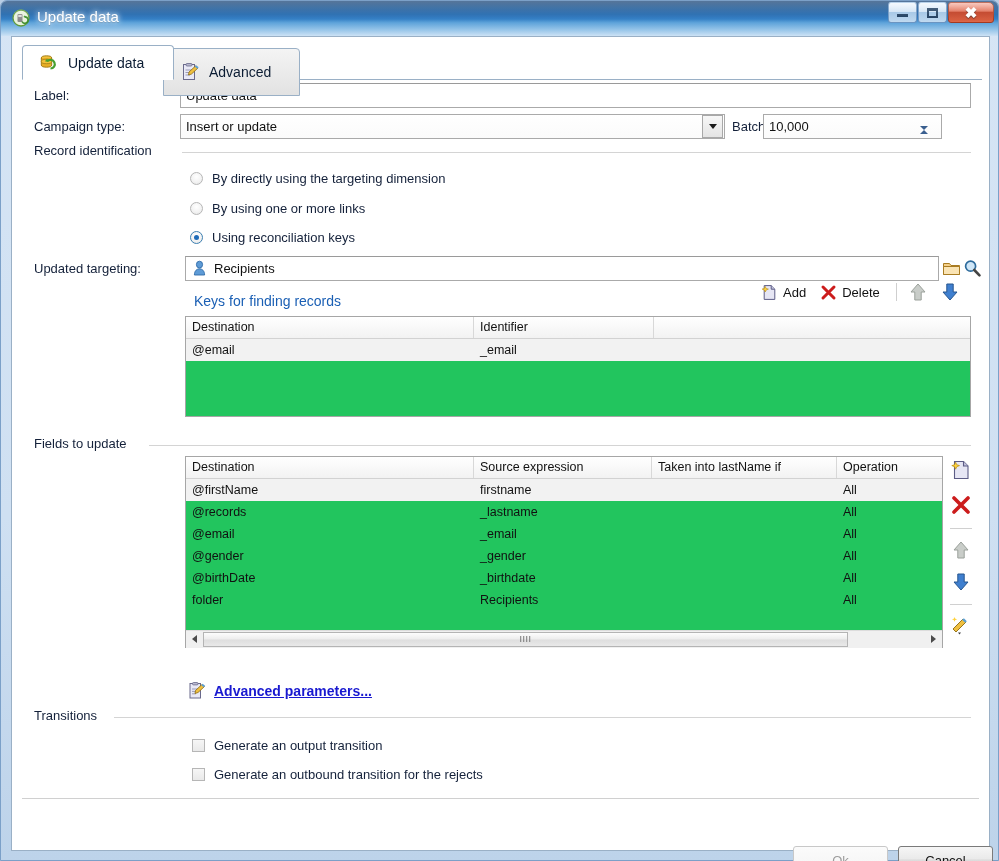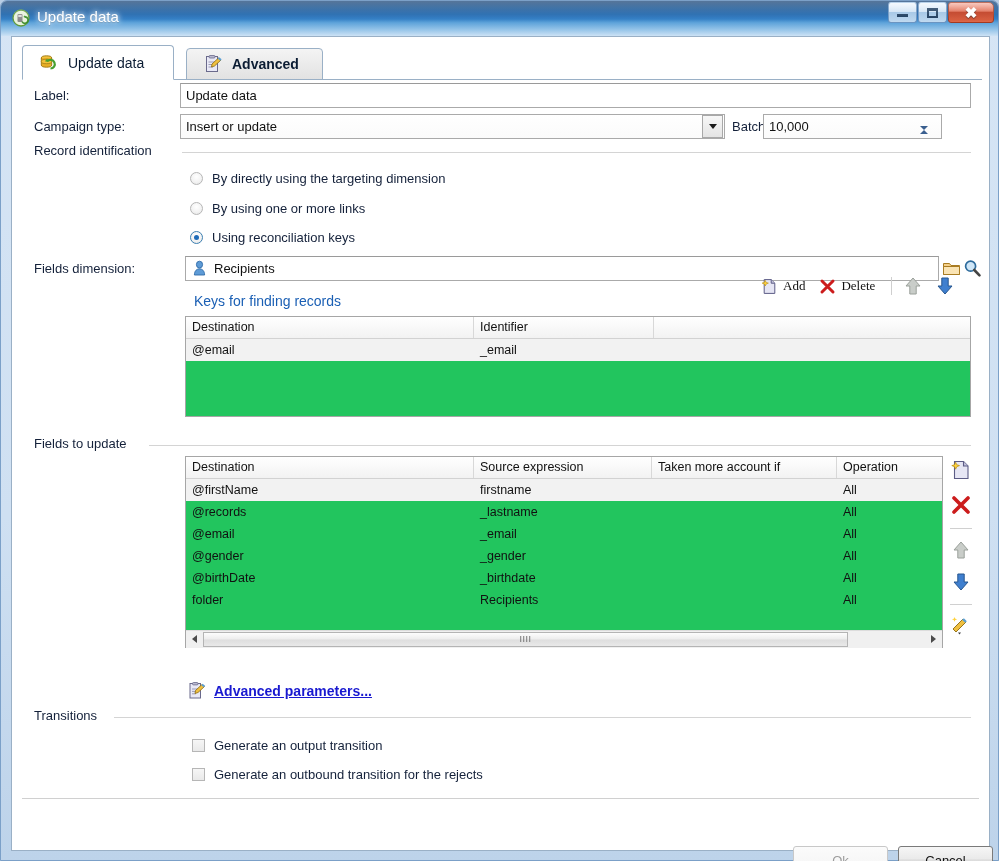--- a/index.html
+++ b/index.html
@@ -98,26 +98,25 @@
     border-radius: 4px 4px 0 0;
     white-space: nowrap;
   }
   .tab.active {
     left: 0; width: 152px;
     background: #ffffff;
     border-bottom: 1px solid #ffffff;
     z-index: 3;
   }
   .tab.inactive {
-    left: 164px; width: 137px;
-    top: 3px; height: 32px;
+    left: 141px; width: 137px;
+    top: 3px; height: 48px;
     background: linear-gradient(to bottom, #f4f4f4 0%, #e2e2e2 100%);
     border-bottom: 1px solid #9ab0c6;
     z-index: 2;
-    font-weight: bold;
   }
   .tab .ticon { width: 20px; height: 20px; margin-right: 9px; flex: none; }
   .tabline {
     position: absolute; left: 0; top: 34px; width: 960px;
     border-bottom: 1px solid #9ab0c6;
     z-index: 1;
   }
 
   
   .page { position: absolute; left: 0; top: 44px; width: 977px; height: 769px; }
@@ -406,21 +405,21 @@
       <div class="radio-row" style="left:178px; top:120px;">
         <span class="radio"></span>
         <span class="opt-text">By using one or more links</span>
       </div>
       <div class="radio-row" style="left:178px; top:149px;">
         <span class="radio on"></span>
         <span class="opt-text">Using reconciliation keys</span>
       </div>
 
       <div class="row" style="left:22px; top:180px;">
-        <span class="lbl">Fields dimension:</span>
+        <span class="lbl">Updated targeting:</span>
       </div>
       <div class="textfield" style="position:absolute; left:173px; top:175px; width:754px;">
         <span style="width:17px;height:17px;margin-right:6px;flex:none;display:inline-block;">
           <svg width="17" height="17" viewBox="0 0 17 17">
             <ellipse cx="8.5" cy="4.6" rx="3.1" ry="3.4" fill="#5e9bd6" stroke="#2f6ba8" stroke-width=".9"></ellipse>
             <path d="M3.4 15 c0-4 2.3-6.2 5.1-6.2 s5.1 2.2 5.1 6.2 z" fill="#5e9bd6" stroke="#2f6ba8" stroke-width=".9"></path>
           </svg>
         </span>
         <span>Recipients</span>
       </div>
@@ -432,21 +431,21 @@
       </span>
       <span style="position:absolute; left:951px; top:178px; width:19px; height:19px;">
         <svg width="19" height="19" viewBox="0 0 19 19">
           <circle cx="7.6" cy="7.2" r="5" fill="#cfe6f7" stroke="#2d6b9c" stroke-width="1.7"></circle>
           <line x1="11.3" y1="11" x2="16.5" y2="16.4" stroke="#444444" stroke-width="2.6" stroke-linecap="round"></line>
         </svg>
       </span>
 
       <span class="sectionlabel" style="left:182px; top:212px;">Keys for finding records</span>
 
-      <div class="tbar" style="left:735px; top:194px;font-family:Liberation Serif, serif;">
+      <div class="tbar" style="left:735px; top:200px;">
         <div class="tbtn">
           <span class="ico">
             <svg width="17" height="17" viewBox="0 0 17 17">
               <path d="M3.2 1.6 h7 l3.6 3.6 v10.2 h-10.6 z" fill="#e6e6f4" stroke="#5c5c86" stroke-width="1"></path>
               <path d="M10.2 1.6 v3.6 h3.6" fill="#c4c4dd" stroke="#5c5c86" stroke-width="1"></path>
               <path d="M4.2 2.4 l1 2.1 2.2 0.6 -2.2 0.9 -1 2 -0.9 -2 -2.2 -0.9 2.2 -0.6 z" fill="#ffd23c" stroke="#b88d10" stroke-width=".6"></path>
             </svg>
           </span>
           <span>Add</span>
         </div>
@@ -485,21 +484,21 @@
 
       <div class="group" style="left:22px; top:355px; width:937px;">
         <span class="gtitle">Fields to update</span>
         <span class="gline" style="left:115px; width:822px;"></span>
       </div>
 
       <div class="table" style="left:173px; top:375px; width:758px; height:192px;">
         <div class="thead">
           <div class="th" style="width:288px;">Destination</div>
           <div class="th" style="width:178px;">Source expression</div>
-          <div class="th" style="width:185px;">Taken more account if</div>
+          <div class="th" style="width:185px;">Taken into lastName if</div>
           <div class="th" style="flex:1; border-right:none;">Operation</div>
         </div>
 
         <div class="trow alt">
           <div class="td" style="width:288px;">@firstName</div>
           <div class="td" style="width:178px;">firstname</div>
           <div class="td" style="width:185px;"></div>
           <div class="td" style="flex:1;">All</div>
         </div>
         <div class="trow">

